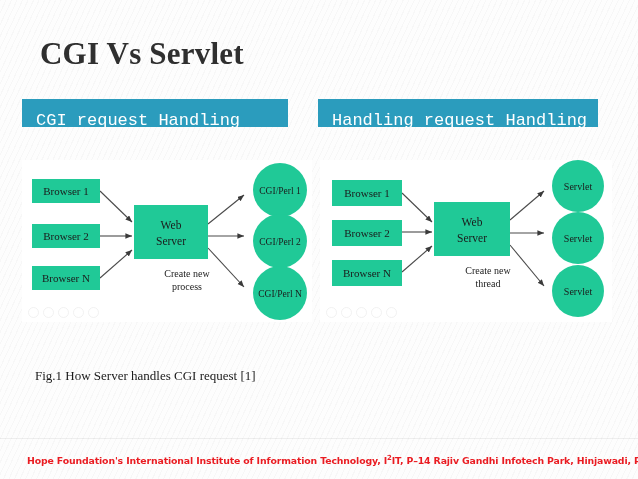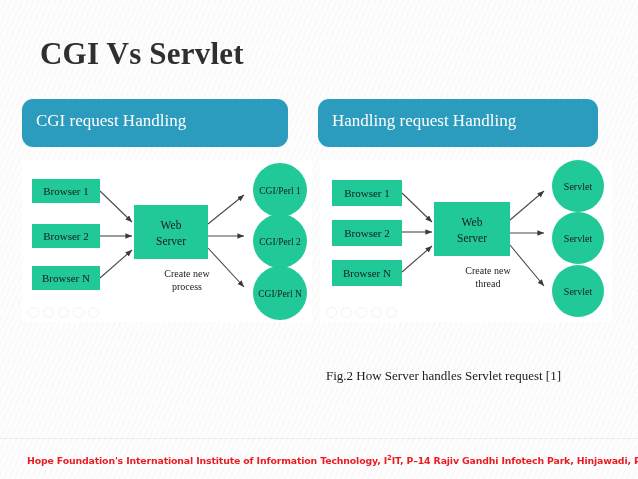--- a/index.html
+++ b/index.html
@@ -37,31 +37,30 @@
     color: #2f2f2f;
     letter-spacing: 0.2px;
     white-space: nowrap;
     text-align: right;
   }
 
   
   .hdr-bar {
     position: absolute;
     top: 99px;
-    height: 48px;
+    height: 28px;
     background: #2b9cbd;
     color: #ffffff;
-    font-family: Liberation Serif, serif;
+    font-family: Liberation Mono, monospace;
     font-size: 17px;
     line-height: 44px;
     padding-left: 14px;
     box-sizing: border-box;
     white-space: nowrap;
     overflow: hidden;
-    border-radius: 11px;
   }
   #hdr-left  { left: 22px;  width: 266px; }
   #hdr-right { left: 318px; width: 280px; }
 
   
   .fig-panel {
     position: absolute;
     top: 160px;
     height: 162px;
     background: #ffffff;
@@ -259,18 +258,18 @@
       <div class="wm-row">
         <span class="wm-dot"></span>
         <span class="wm-dot"></span>
         <span class="wm-dot"></span>
         <span class="wm-dot"></span>
         <span class="wm-dot"></span>
       </div>
     </div>
   </div>
 
-  <div id="caption-right" class="fig-caption">Fig.2 How Server handles Servlet request [1]</div>
+  <div id="caption-left" class="fig-caption">Fig.1 How Server handles CGI request [1]</div>
 
   <div id="footer-rule"></div>
   <div id="footer-text"><span>Hope Foundation's International Institute of Information Technology, I</span><sup>2</sup><span>IT, P–14 Rajiv Gandhi Infotech Park, Hinjawadi, Pune – 411 057</span></div>
 
 </div>
 
 </body></html>

